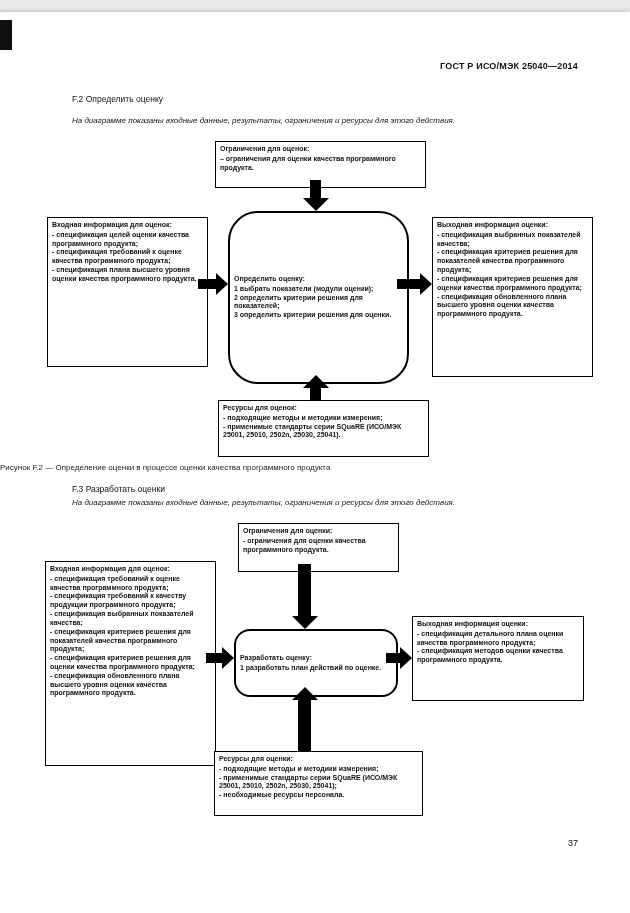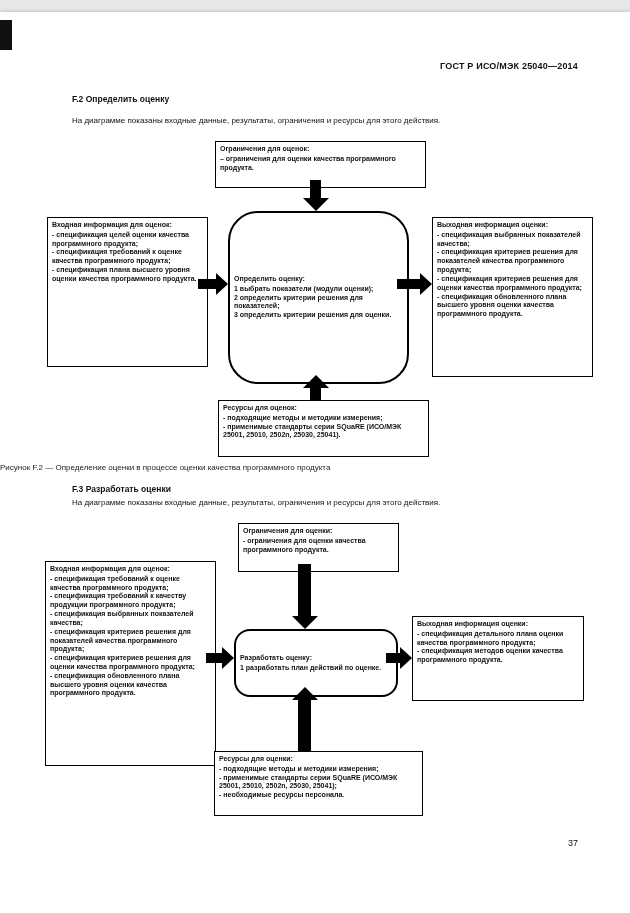--- a/index.html
+++ b/index.html
@@ -3,22 +3,22 @@
 <meta charset="utf-8">
 <style>
   html,body{margin:0;padding:0;background:#e8e8e8;}
   .page{
     position:relative;width:630px;height:913px;background:#ffffff;
     font-family:"Liberation Sans", sans-serif;color:#111;overflow:hidden;
     margin:12px auto;box-shadow:0 0 4px rgba(0,0,0,.25);
   }
   .scan-mark{position:absolute;left:0;top:8px;width:12px;height:30px;background:#101010;}
   .doc-header{position:absolute;top:49px;right:52px;font-size:9px;font-weight:bold;letter-spacing:.2px;}
-  .sec-heading{position:absolute;left:72px;font-size:8.5px;font-weight:bold;}
-  .sec-intro{position:absolute;left:72px;right:48px;font-size:8px;line-height:1.3;}
+  .sec-heading{position:absolute;left:72px;font-size:8.5px;font-weight:normal;}
+  .sec-intro{position:absolute;left:72px;right:48px;font-size:8px;line-height:1.3;font-style:italic;}
   .h-f2{top:82px;} .p-f2{top:104px;}
   .h-f3{top:472px;} .p-f3{top:486px;}
   .caption{position:absolute;left:0;width:100%;font-size:8px;color:#222;}
   .caption-f2{top:451px;} .caption-f3{top:809px;}
   .pageno{position:absolute;top:826px;right:52px;font-size:9px;}
 
   .box{
     position:absolute;border:1.5px solid #000;background:#fff;
     padding:3px 4px;font-size:7px;line-height:1.26;font-weight:700;overflow:hidden;
   }

